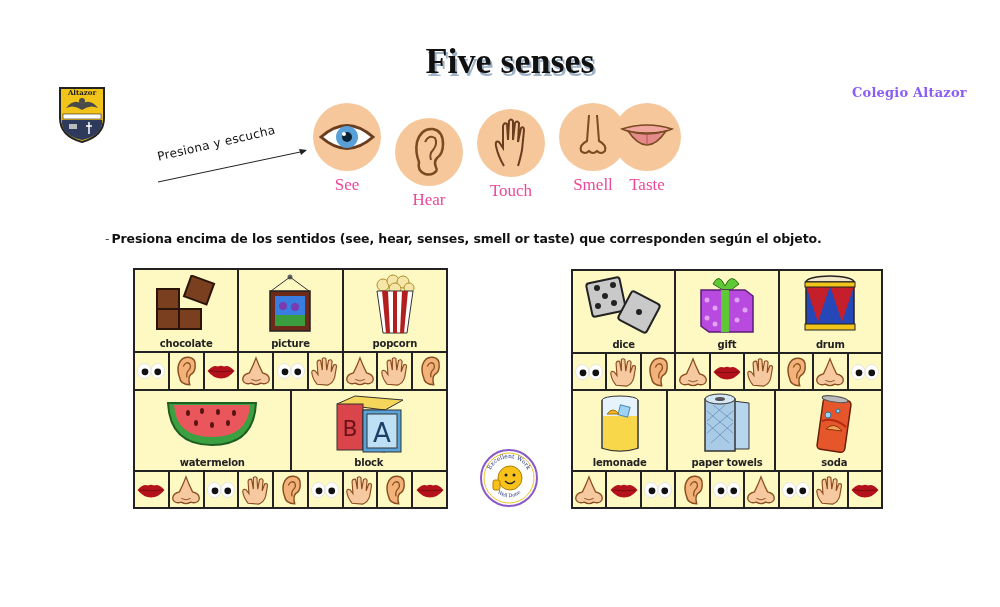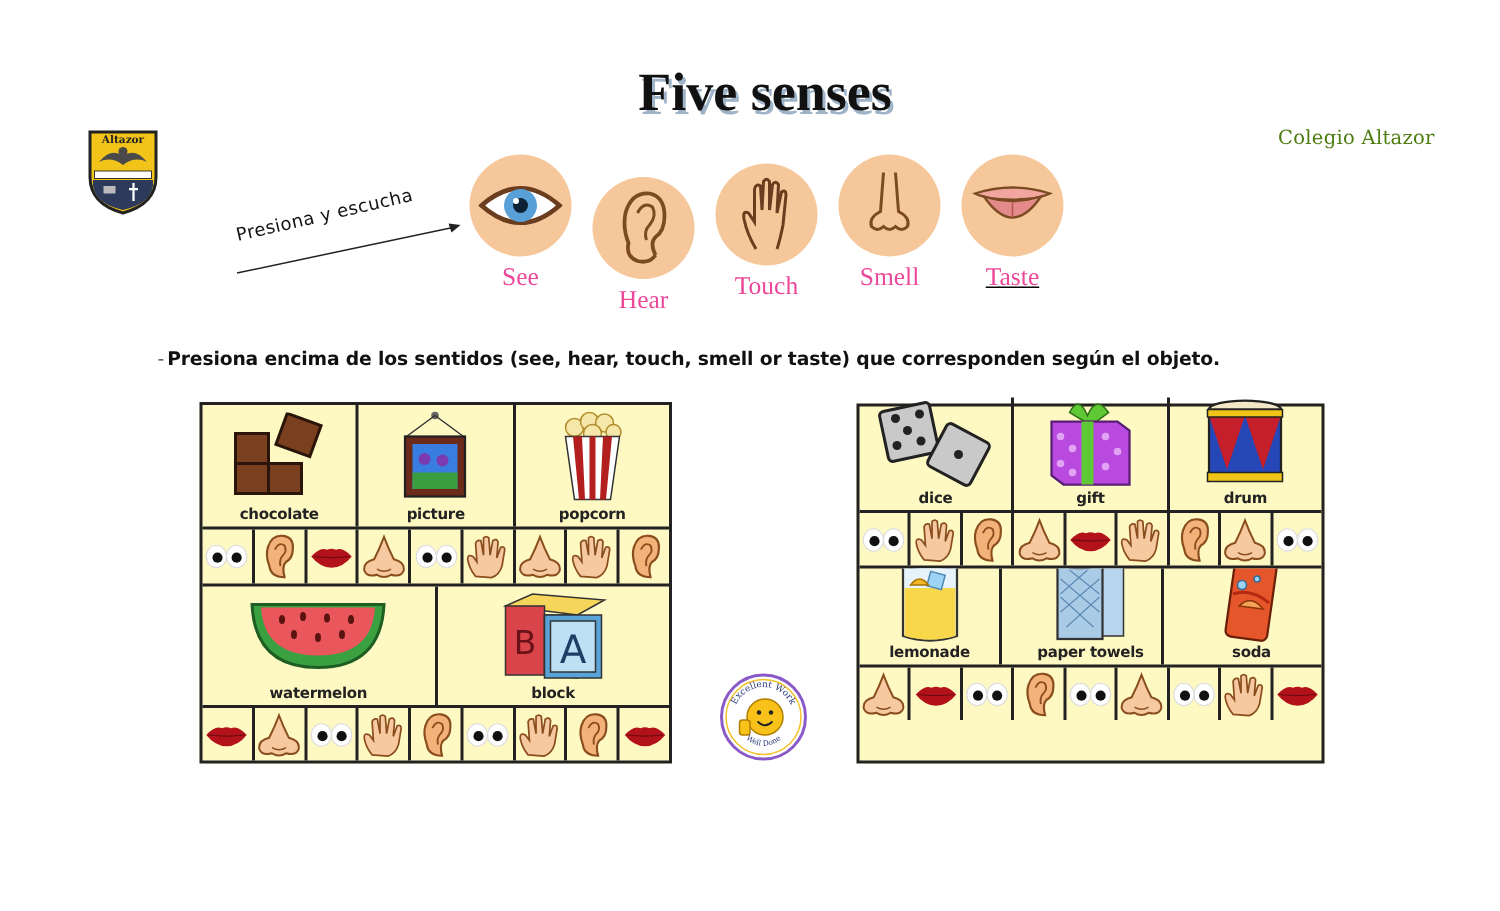--- a/index.html
+++ b/index.html
@@ -7,22 +7,22 @@
     width: 1000px; height: 607px; background: #ffffff; position: relative; overflow: hidden;
     font-family: "DejaVu Sans", sans-serif;
   }
   .abs { position: absolute; }
   .title {
     left: 0; width: 1020px; top: 40px; text-align: center;
     font-family: "Liberation Serif", "DejaVu Serif", serif; font-weight: bold; font-size: 36px;
     color: #111; text-shadow: 2px 3px 0 #9fb3c8;
   }
   .school {
-    left: 852px; top: 85px; font-family: "DejaVu Serif", serif; font-weight: normal;
-    font-size: 13px; color: #4d7c0f; letter-spacing: 0.2px;
+    left: 852px; top: 85px; font-family: "DejaVu Serif", serif; font-weight: bold;
+    font-size: 13px; color: #8b5cf6; letter-spacing: 0.2px;
   }
   .crest { left: 58px; top: 84px; width: 48px; height: 60px; }
   .presiona {
     left: 156px; top: 150px; font-size: 12px; transform: rotate(-13deg); transform-origin: left top;
     color: #111; font-family: "DejaVu Sans", sans-serif; letter-spacing: 0.3px;
   }
   .arrow { left: 155px; top: 140px; width: 160px; height: 50px; }
   .sense {
     width: 70px; text-align: center; cursor: pointer;
   }
@@ -114,33 +114,33 @@
   <div class="label">Touch</div>
 </div>
 <div class="abs sense" style="left:558px; top:103px;">
   <div class="circle">
     <svg width="36" height="52" viewBox="0 0 36 52">
       <path d="M14 4 L12 30 Q4 34 6 40 Q10 44 14 40 Q18 44 22 40 Q26 44 30 40 Q32 34 24 30 L22 4" fill="none" stroke="#7a4a22" stroke-width="2"></path>
     </svg>
   </div>
   <div class="label">Smell</div>
 </div>
-<div class="abs sense" style="left:640px; top:103px;text-decoration:underline;">
+<div class="abs sense" style="left:612px; top:103px;">
   <div class="circle">
     <svg width="54" height="36" viewBox="0 0 54 36">
       <path d="M2 10 Q27 2 52 10 Q44 14 27 14 Q10 14 2 10 Z" fill="#f1a7a0" stroke="#7a4a22" stroke-width="1.5"></path>
       <path d="M8 12 Q27 40 46 12 Q27 18 8 12 Z" fill="#e58a8a" stroke="#7a4a22" stroke-width="1.5"></path>
       <path d="M27 16 L27 26" stroke="#b75252" stroke-width="1"></path>
     </svg>
   </div>
   <div class="label">Taste</div>
 </div>
 
 <div class="abs instr">
-  <span class="dash">-</span><span>Presiona encima de los sentidos (see, hear, touch, smell or taste) que corresponden según el objeto.</span>
+  <span class="dash">-</span><span>Presiona encima de los sentidos (see, hear, senses, smell or taste) que corresponden según el objeto.</span>
 </div>
 
 <svg width="0" height="0" style="position:absolute">
   <defs>
     <symbol id="s-eye" viewBox="0 0 40 24">
       <ellipse cx="11" cy="12" rx="9" ry="10" fill="#fff" stroke="#ddd"></ellipse>
       <ellipse cx="29" cy="12" rx="9" ry="10" fill="#fff" stroke="#ddd"></ellipse>
       <circle cx="12" cy="13" r="4.5" fill="#111"></circle>
       <circle cx="29" cy="13" r="4.5" fill="#111"></circle>
     </symbol>
@@ -351,21 +351,21 @@
   <circle cx="31" cy="30" r="12" fill="#f8c21a" stroke="#b07e00"></circle>
   <circle cx="27" cy="27" r="1.5" fill="#222"></circle>
   <circle cx="35" cy="27" r="1.5" fill="#222"></circle>
   <path d="M26 33 Q31 38 36 33" fill="none" stroke="#222" stroke-width="1.2"></path>
   <rect x="14" y="32" width="7" height="10" rx="2" fill="#f8c21a" stroke="#b07e00"></rect>
   <text font-size="5" fill="#2a3a7a" font-family="DejaVu Serif, serif"><textPath href="#badge-bot-arc" startOffset="50%" text-anchor="middle">Well Done</textPath></text>
 </svg>
 
 <div class="abs grid" style="left:571px; top:269px; width:312px; height:240px;">
 
-  <div class="row-items" style="height:71px;align-items:flex-end;">
+  <div class="row-items" style="height:83px;">
     <div class="item">
       <div class="pic">
         <svg width="82" height="62" viewBox="0 0 82 62">
           <rect x="6" y="6" width="34" height="34" rx="3" fill="#c9c9c9" stroke="#222" stroke-width="2" transform="rotate(-12 23 23)"></rect>
           <g fill="#222">
               <circle cx="14" cy="14" r="3"></circle>
               <circle cx="30" cy="11" r="3"></circle>
               <circle cx="22" cy="22" r="3"></circle>
               <circle cx="15" cy="32" r="3"></circle>
               <circle cx="31" cy="29" r="3"></circle>
@@ -450,21 +450,21 @@
           <use href="#s-nose"></use>
         </svg>
       </div>
     <div class="cell">
         <svg width="30" height="20">
           <use href="#s-eye"></use>
         </svg>
       </div>
   </div>
 
-  <div class="row-items" style="height:66px;gap:12px;">
+  <div class="row-items" style="height:81px;gap:12px;">
     <div class="item">
       <div class="pic">
         <svg width="46" height="60" viewBox="0 0 46 60">
           <ellipse cx="23" cy="6" rx="18" ry="4" fill="#e7f3fb" stroke="#333"></ellipse>
           <path d="M5 6 L5 54 Q23 60 41 54 L41 6" fill="#e7f3fb" stroke="#333" stroke-width="1.5"></path>
           <path d="M6 22 L40 22 L40 54 Q23 59 6 54 Z" fill="#f8d84a"></path>
           <rect x="22" y="12" width="10" height="10" fill="#9fd3f5" stroke="#4f88b2" transform="rotate(15 27 17)"></rect>
           <path d="M10 20 Q16 12 22 20 Z" fill="#f2b628" stroke="#a87300"></path>
         </svg>
       </div>

